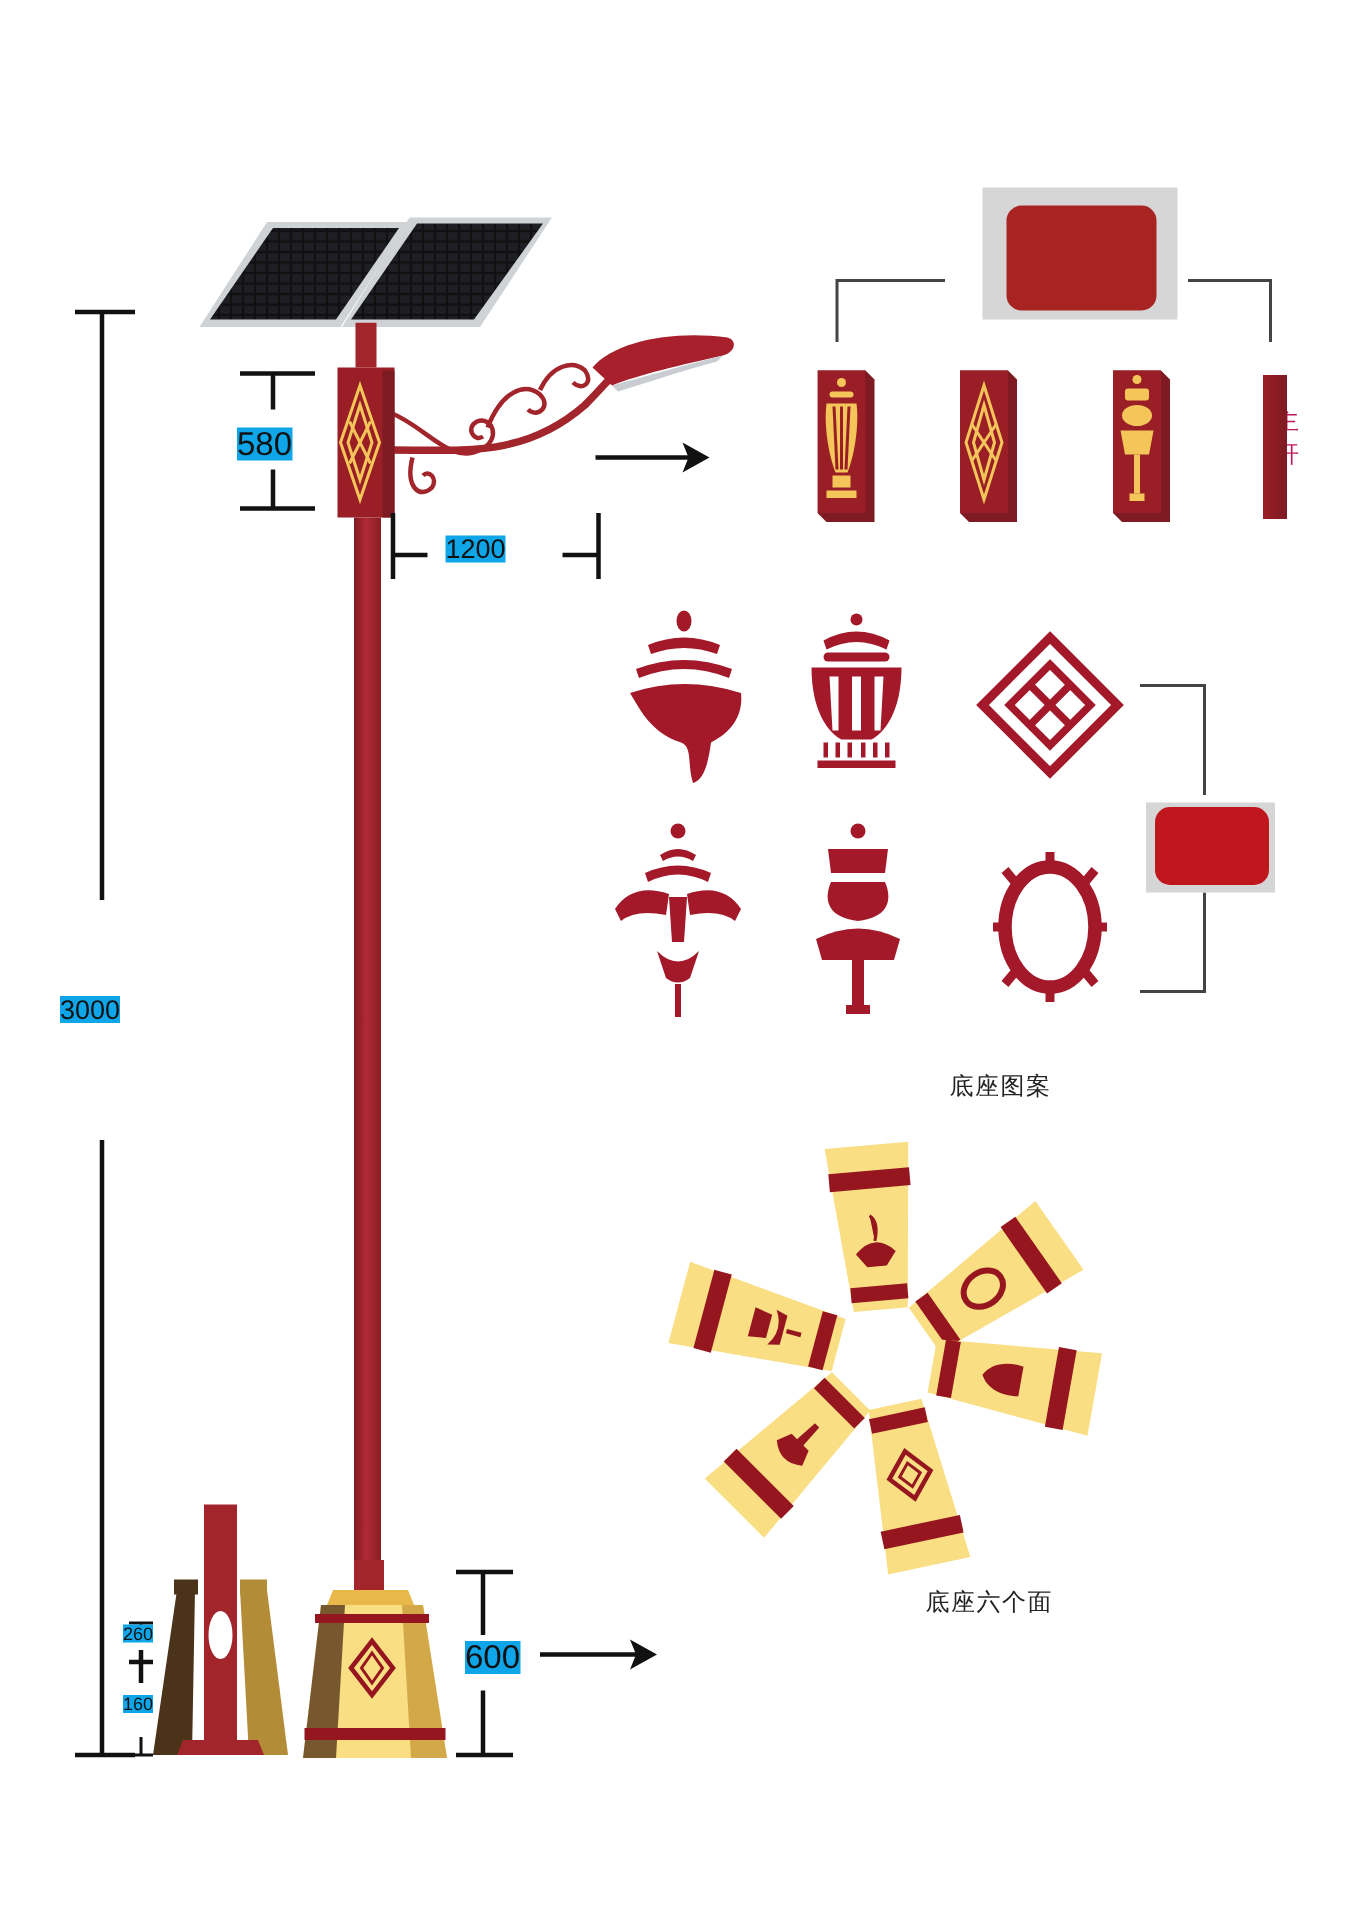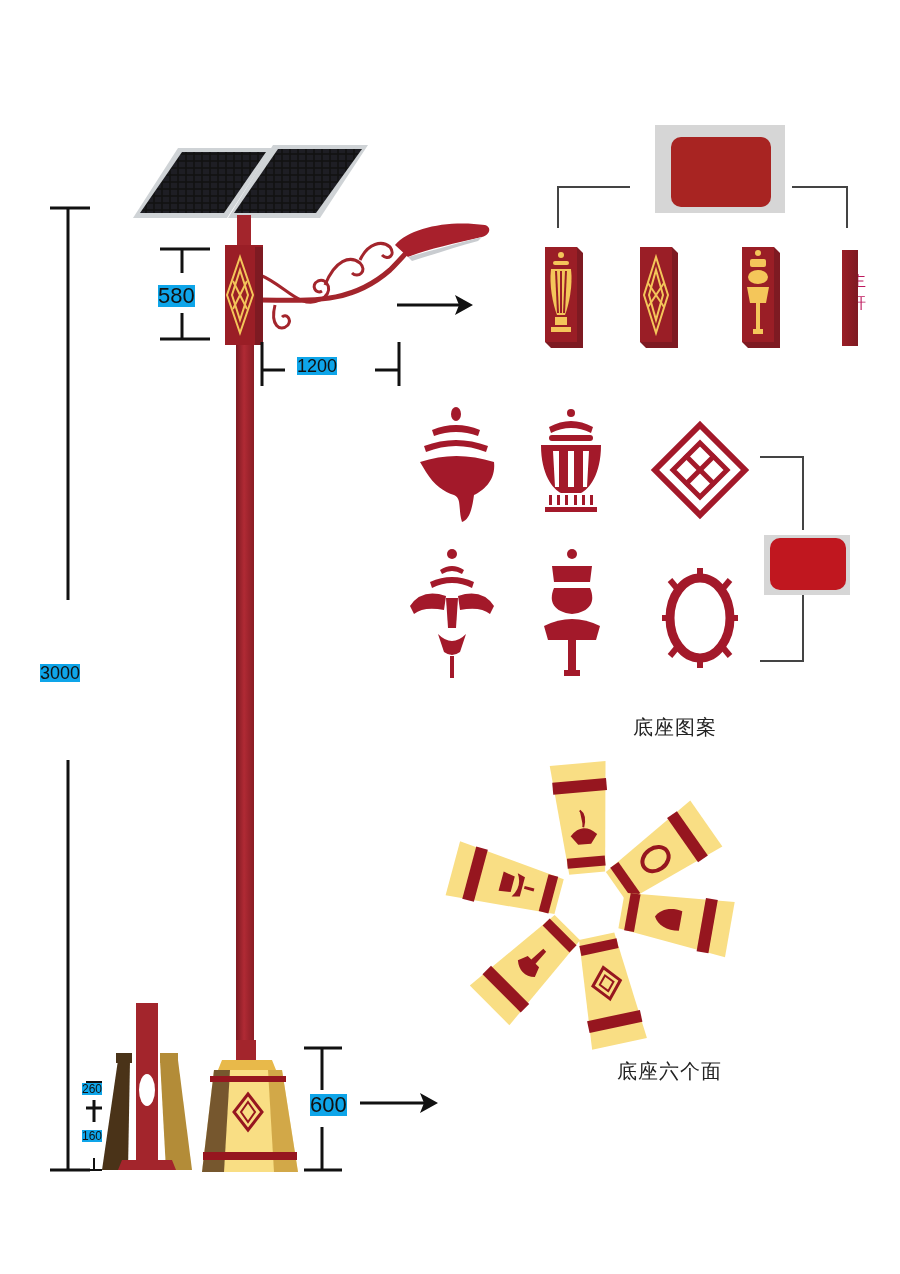--- a/index.html
+++ b/index.html
@@ -2,21 +2,21 @@
 <html><head>
 <meta charset="utf-8">
 <style>
   html, body { margin: 0; padding: 0; background: #ffffff; }
   body { width: 900px; height: 1274px; position: relative; overflow: hidden;
          font-family: "Liberation Sans", "DejaVu Sans", sans-serif; color: #111; }
   .abs { position: absolute; }
   .dim-text { font-size: 22px; color: #111; background: #0ea5e9; line-height: 1; }
   .dim-text.big { font-size: 18px; }
   .dim-text.small { font-size: 12px; text-align: center; }
-  .cjk-label { font-family: Liberation Serif, serif; font-size: 20px; color: #222; letter-spacing: 1px; }
+  .cjk-label { font-family: Liberation Serif, serif; font-size: 16px; color: #222; letter-spacing: 1px; }
   .cjk-vert { font-family: "DejaVu Sans", sans-serif; font-size: 16px; color: #be185d; line-height: 22px; width: 18px; text-align: left; margin-left: 32px; }
   svg { display: block; }
   .swatch { border-radius: 10px; }
 </style>
 </head>
 <body>
 
 <svg class="abs" style="left:40px;top:200px" width="60" height="980">
   <line x1="10" y1="8" x2="50" y2="8" stroke="#111" stroke-width="3"></line>
   <line x1="28" y1="8" x2="28" y2="400" stroke="#111" stroke-width="3"></line>

